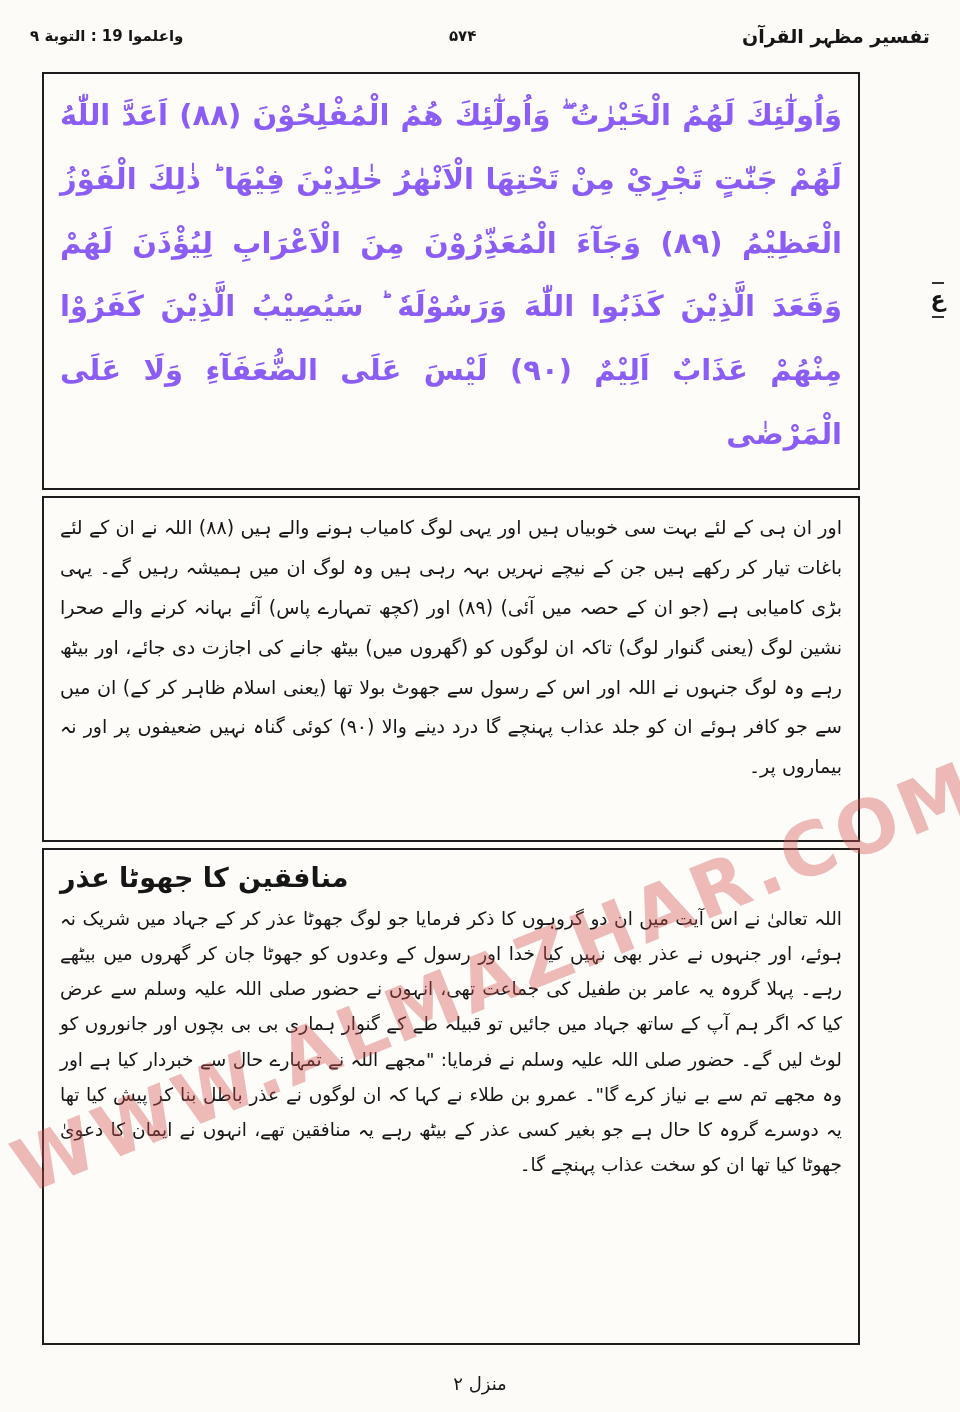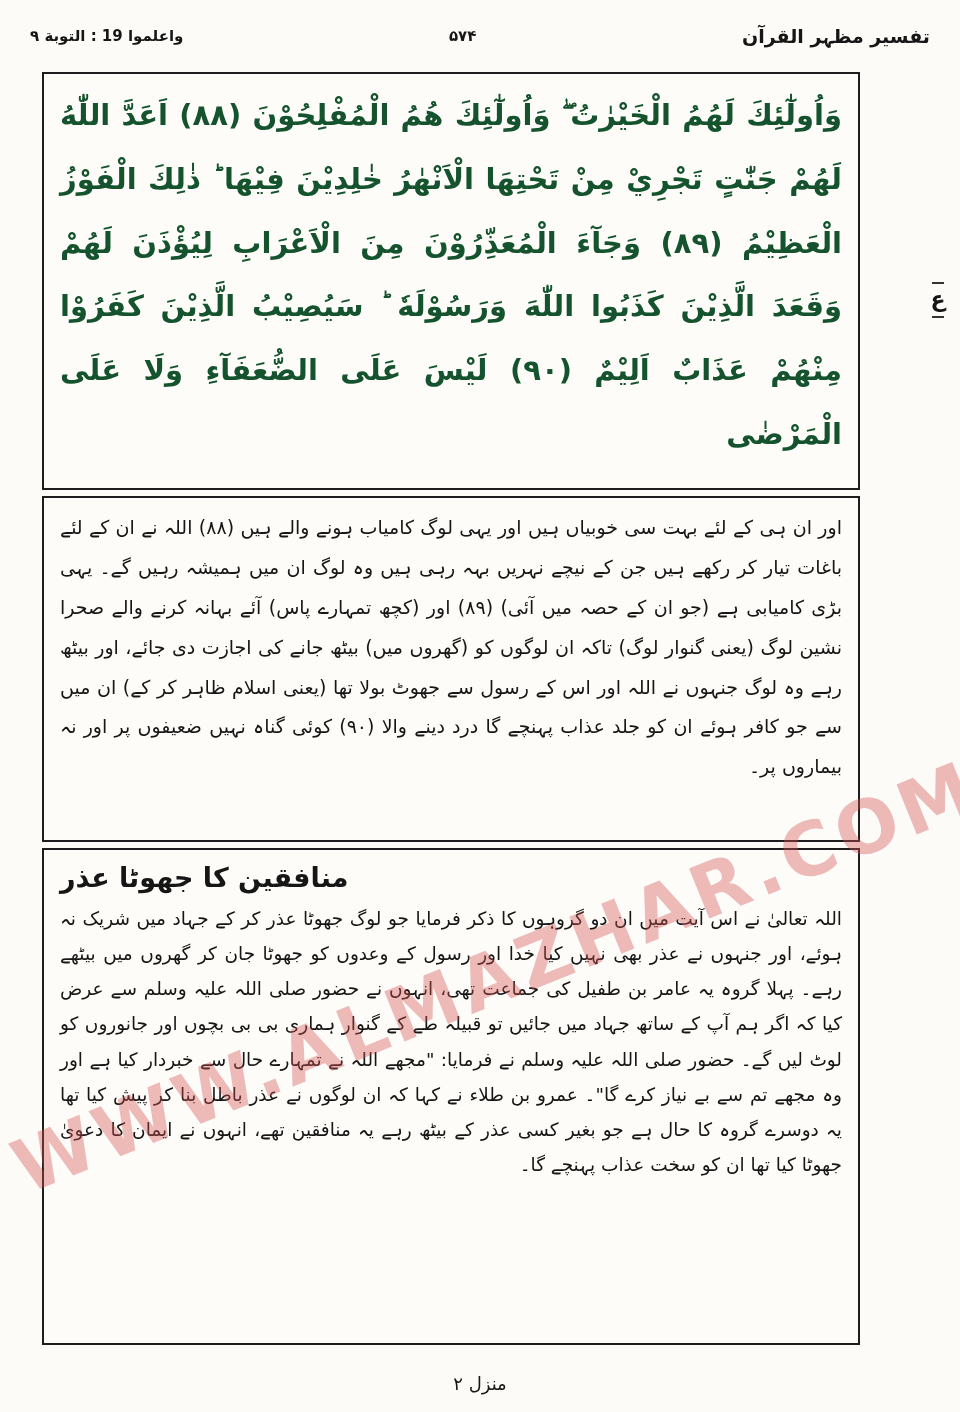--- a/index.html
+++ b/index.html
@@ -32,21 +32,21 @@
     background:#fdfcf8;
     box-sizing:border-box;
     padding:10px 16px;
     direction:rtl;
     overflow:hidden;
   }
   .quran-box{top:72px;height:418px;}
   .quran-text{
     font-size:29px;font-weight:bold;line-height:2.2;
     text-align:justify;text-align-last:right;
-    color:#14532d;
+    color:#8b5cf6;
   }
   .translation-box{top:496px;height:346px;}
   .translation-text{
     font-size:19px;line-height:2.1;
     text-align:justify;text-align-last:right;
   }
   .commentary-box{top:848px;height:497px;padding-top:6px;}
   .section-heading{
     text-align:left;font-weight:bold;font-size:27px;
     margin:6px 0 8px 0;

